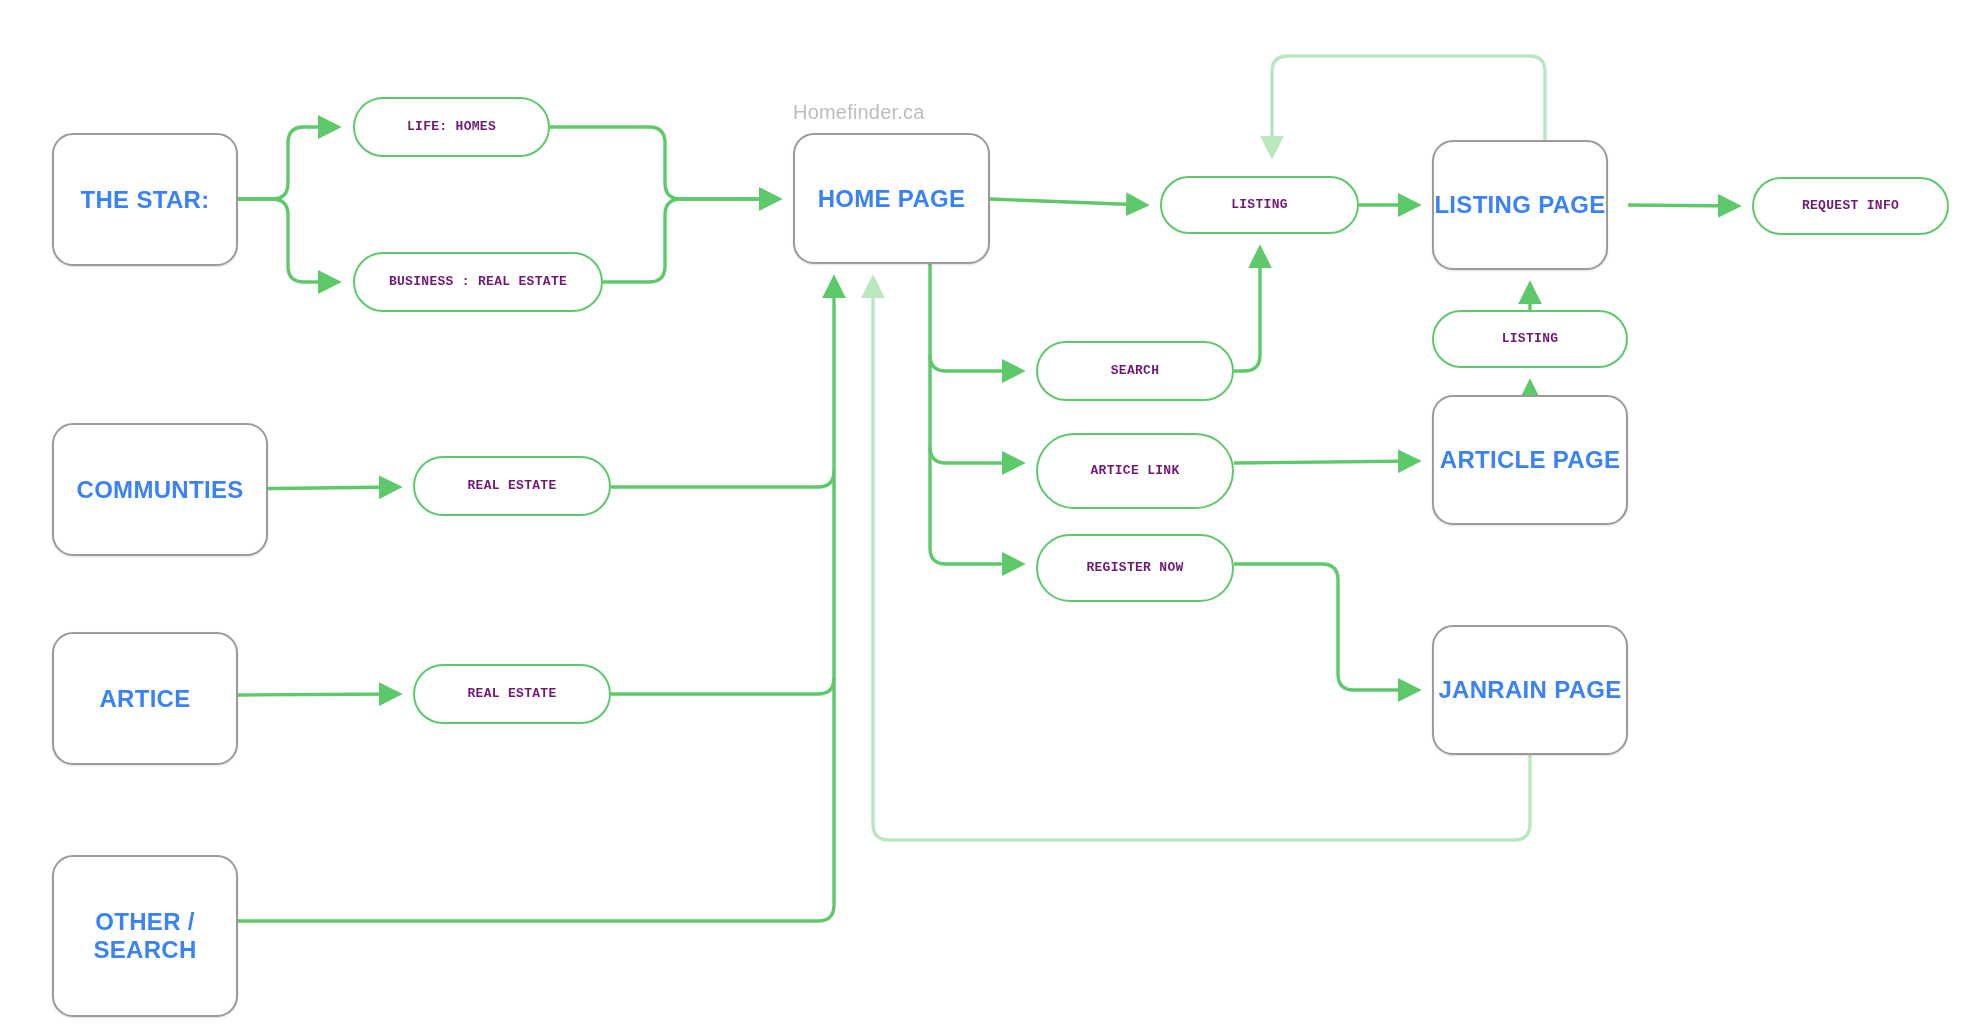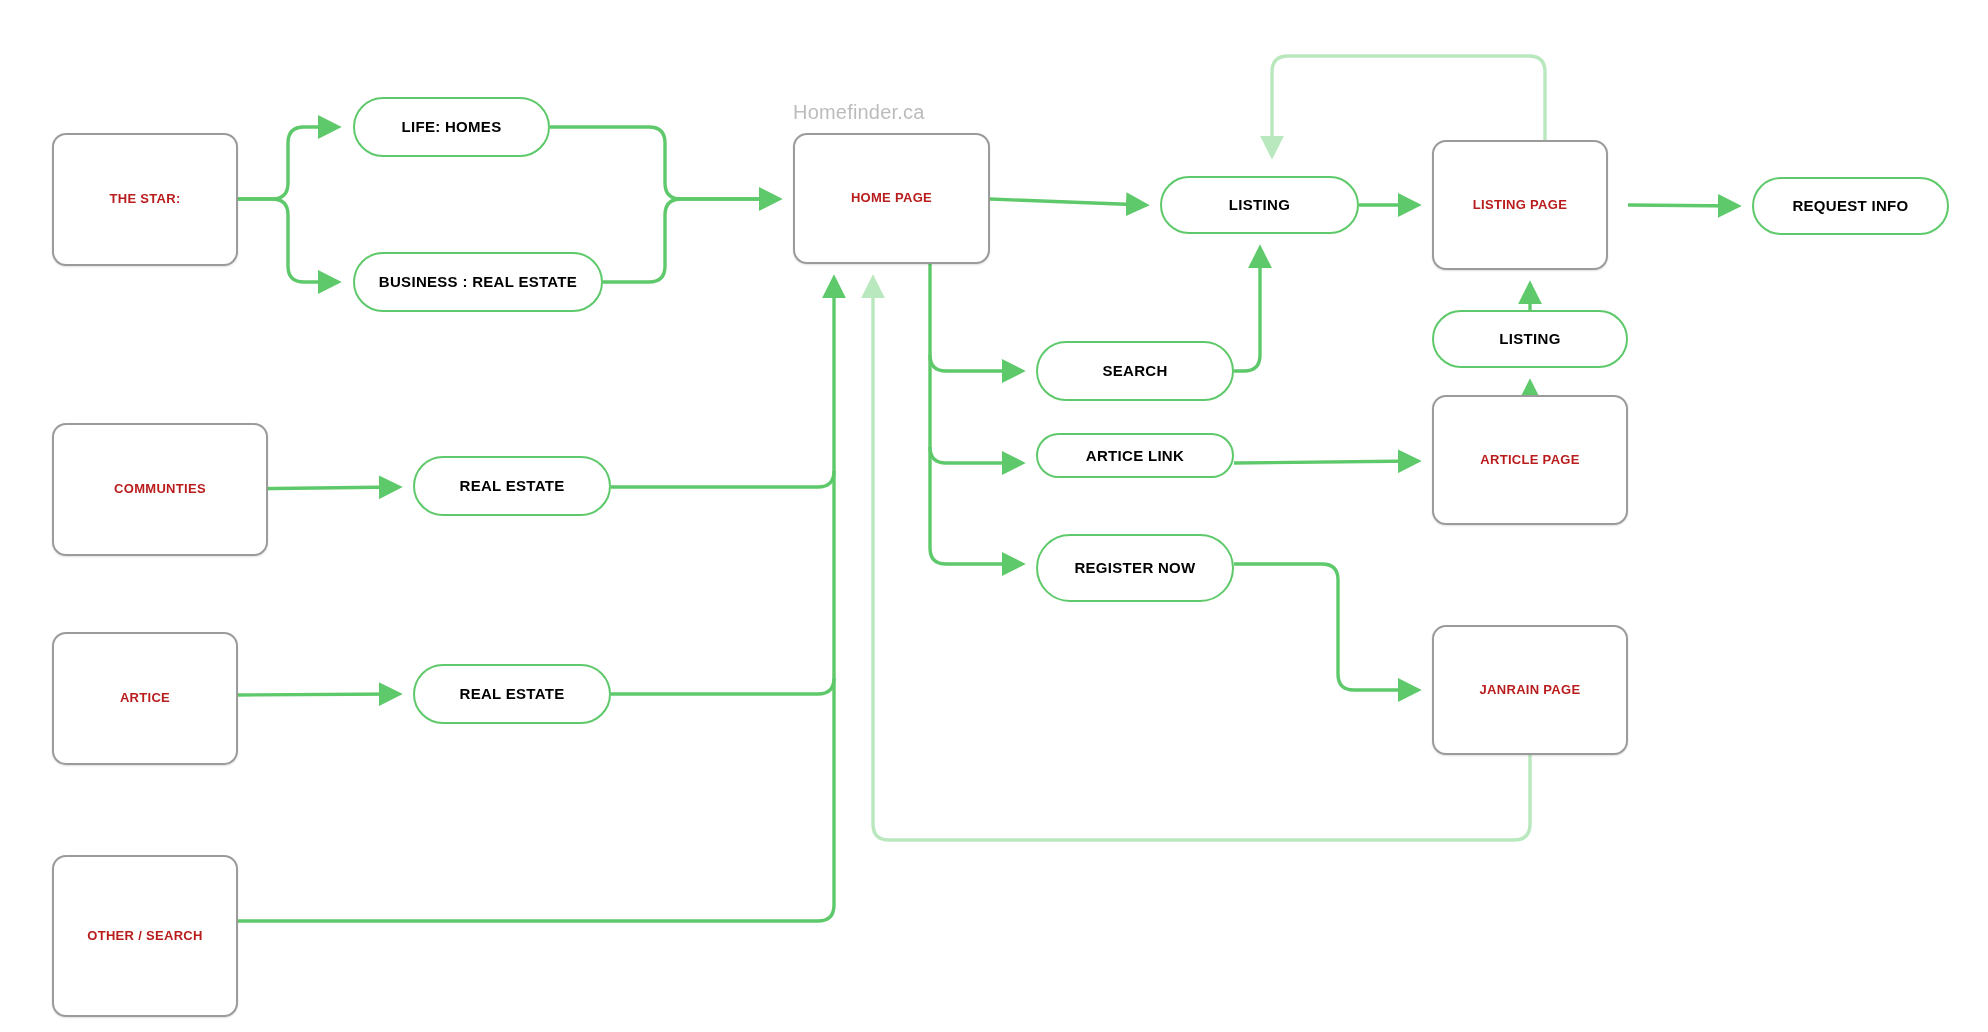--- a/index.html
+++ b/index.html
@@ -31,34 +31,35 @@
     box-sizing: border-box;
     display: flex;
     align-items: center;
     justify-content: center;
     background: #ffffff;
     text-align: center;
     line-height: 1.15;
   }
   .node.page {
     border: 2.5px solid #9b9b9b;
-    border-radius: 14px;
-    color: #b91c1c;
+    border-radius: 21px;
+    color: #3b82f6;
+    font-weight: bold;
+    font-size: 24px;
+    letter-spacing: 0.3px;
+    box-shadow: 0 1px 2px rgba(0,0,0,0.12);
+  }
+  .node.pill {
+    border: 2.5px solid #5ec96a;
+    border-radius: 999px;
+    color: #701a75;
     font-weight: bold;
     font-size: 13px;
     letter-spacing: 0.3px;
-    box-shadow: 0 1px 2px rgba(0,0,0,0.12);
-  }
-  .node.pill {
-    border: 2.5px solid #5ec96a;
-    border-radius: 999px;
-    color: #000000;
-    font-weight: bold;
-    font-size: 15px;
-    letter-spacing: 0.3px;
+    font-family: Liberation Mono, monospace;
   }
   .caption {
     position: absolute;
     color: #bcbcbc;
     font-size: 20px;
     font-weight: normal;
     letter-spacing: 0.2px;
     white-space: nowrap;
   }
 </style>
@@ -153,21 +154,21 @@
   </div>
 
   <div class="node pill" style="left:1752px; top:177px; width:197px; height:58px;">
     <span>REQUEST INFO</span>
   </div>
 
   <div class="node pill" style="left:1036px; top:341px; width:198px; height:60px;">
     <span>SEARCH</span>
   </div>
 
-  <div class="node pill" style="left:1036px; top:433px; width:198px; height:45px;">
+  <div class="node pill" style="left:1036px; top:433px; width:198px; height:76px;">
     <span>ARTICE LINK</span>
   </div>
 
   <div class="node pill" style="left:1036px; top:534px; width:198px; height:68px;">
     <span>REGISTER NOW</span>
   </div>
 
   <div class="node pill" style="left:1432px; top:310px; width:196px; height:58px;">
     <span>LISTING</span>
   </div>

